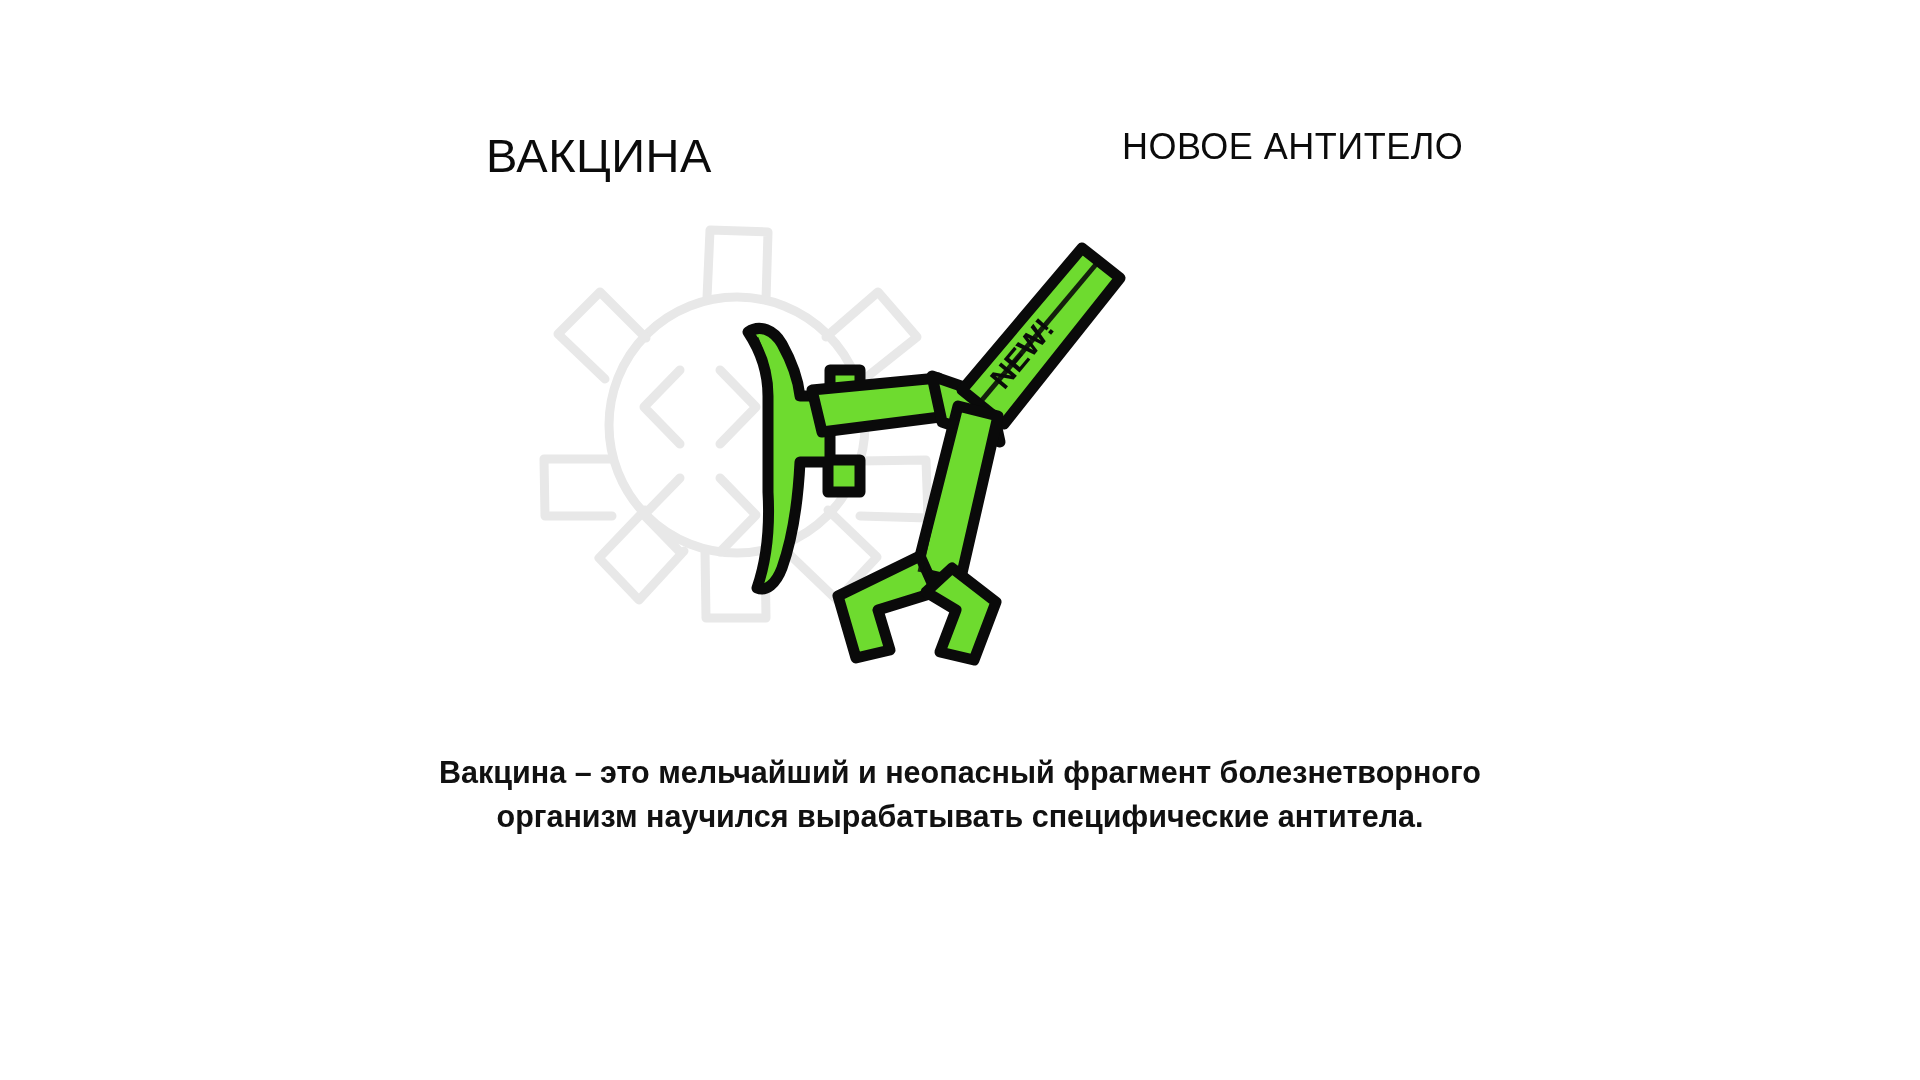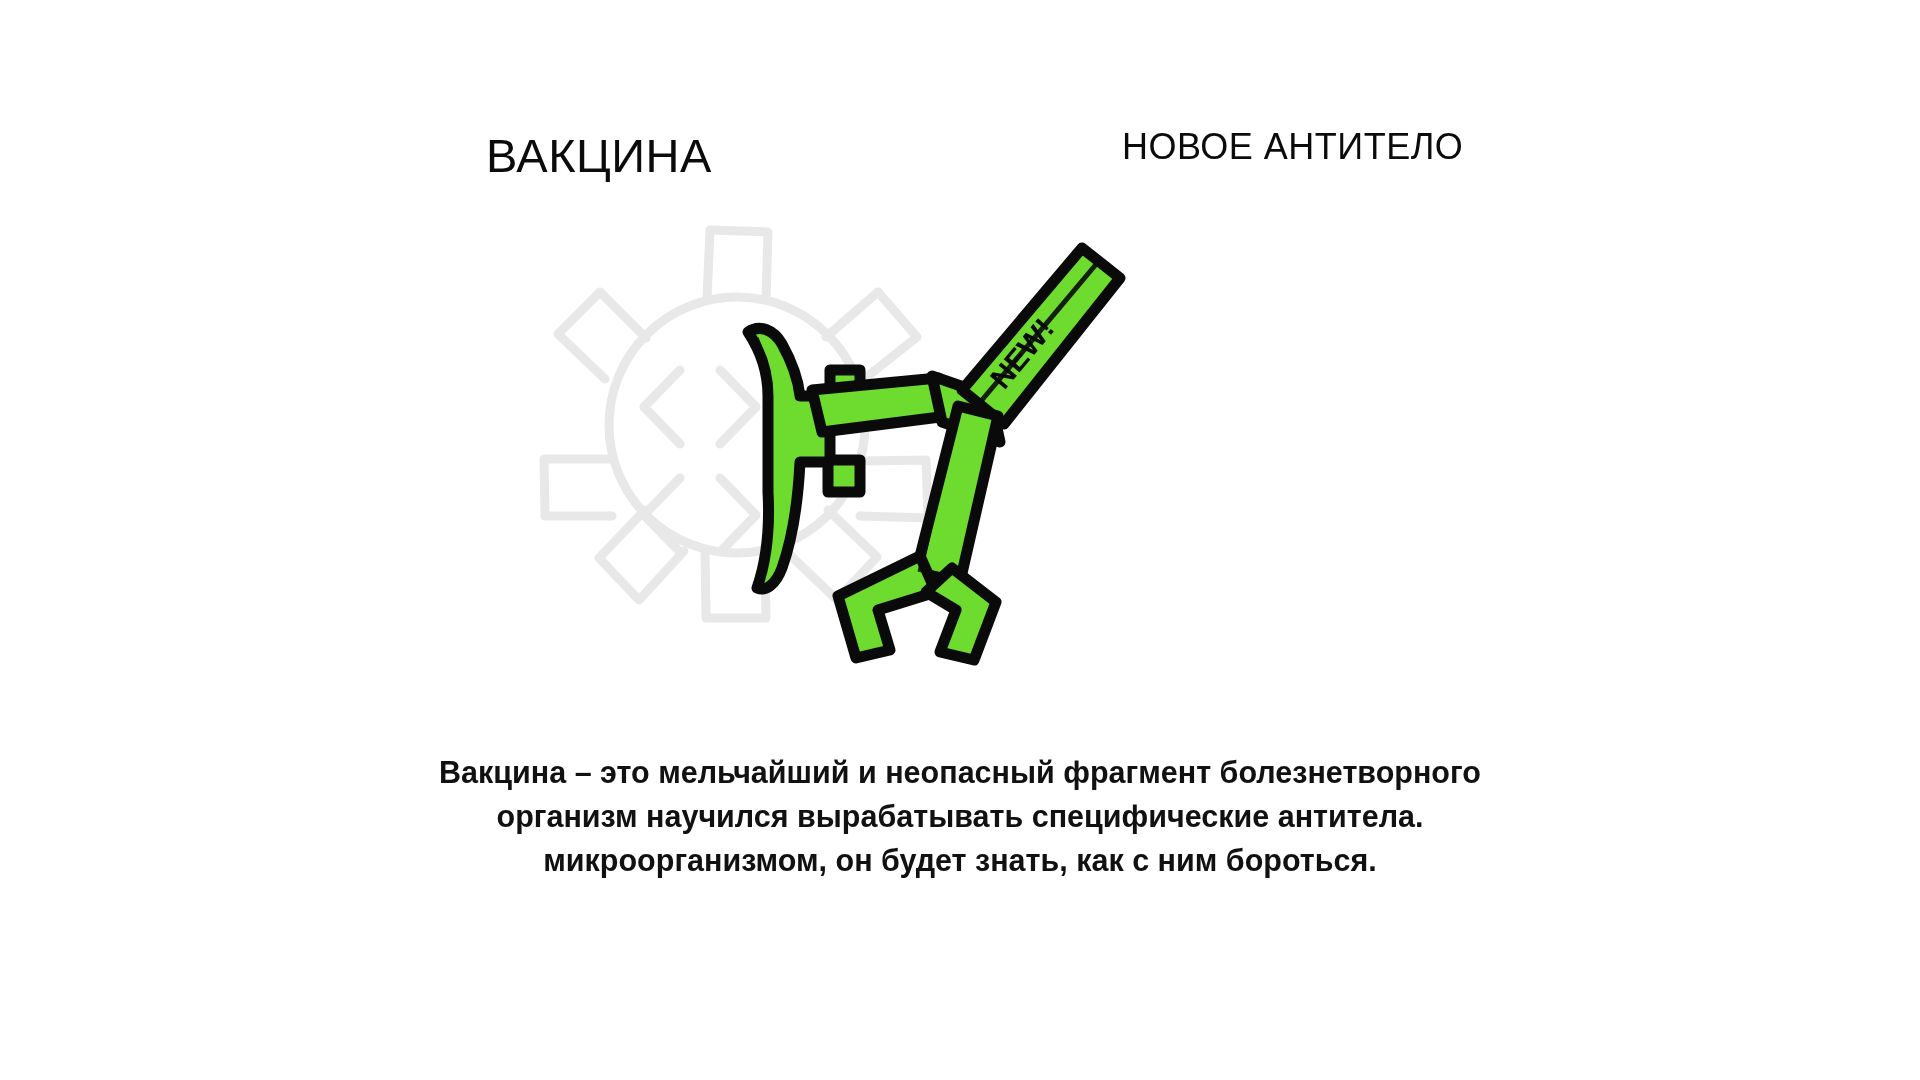--- a/index.html
+++ b/index.html
@@ -143,16 +143,15 @@
         <path d="M394 208 L 360 362" fill="none" stroke="#0a0a0a" stroke-width="5" opacity="0.85"></path>
       </g>
 
       <text x="470" y="150" transform="rotate(-50 470 150)" text-anchor="middle" font-family="Liberation Sans, sans-serif" font-size="30" font-weight="bold" fill="#0a0a0a">NEW!</text>
     </svg>
   </div>
 
   <div id="body-text">
     <span class="tline">Вакцина – это мельчайший и неопасный фрагмент болезнетворного</span>
     <span class="tline">организм научился вырабатывать специфические антитела.</span>
-    <span class="tline">микроорганизмом, он будет знать, как с ним бороться.</span>
   </div>
 
 </div>
 
 </body></html>

